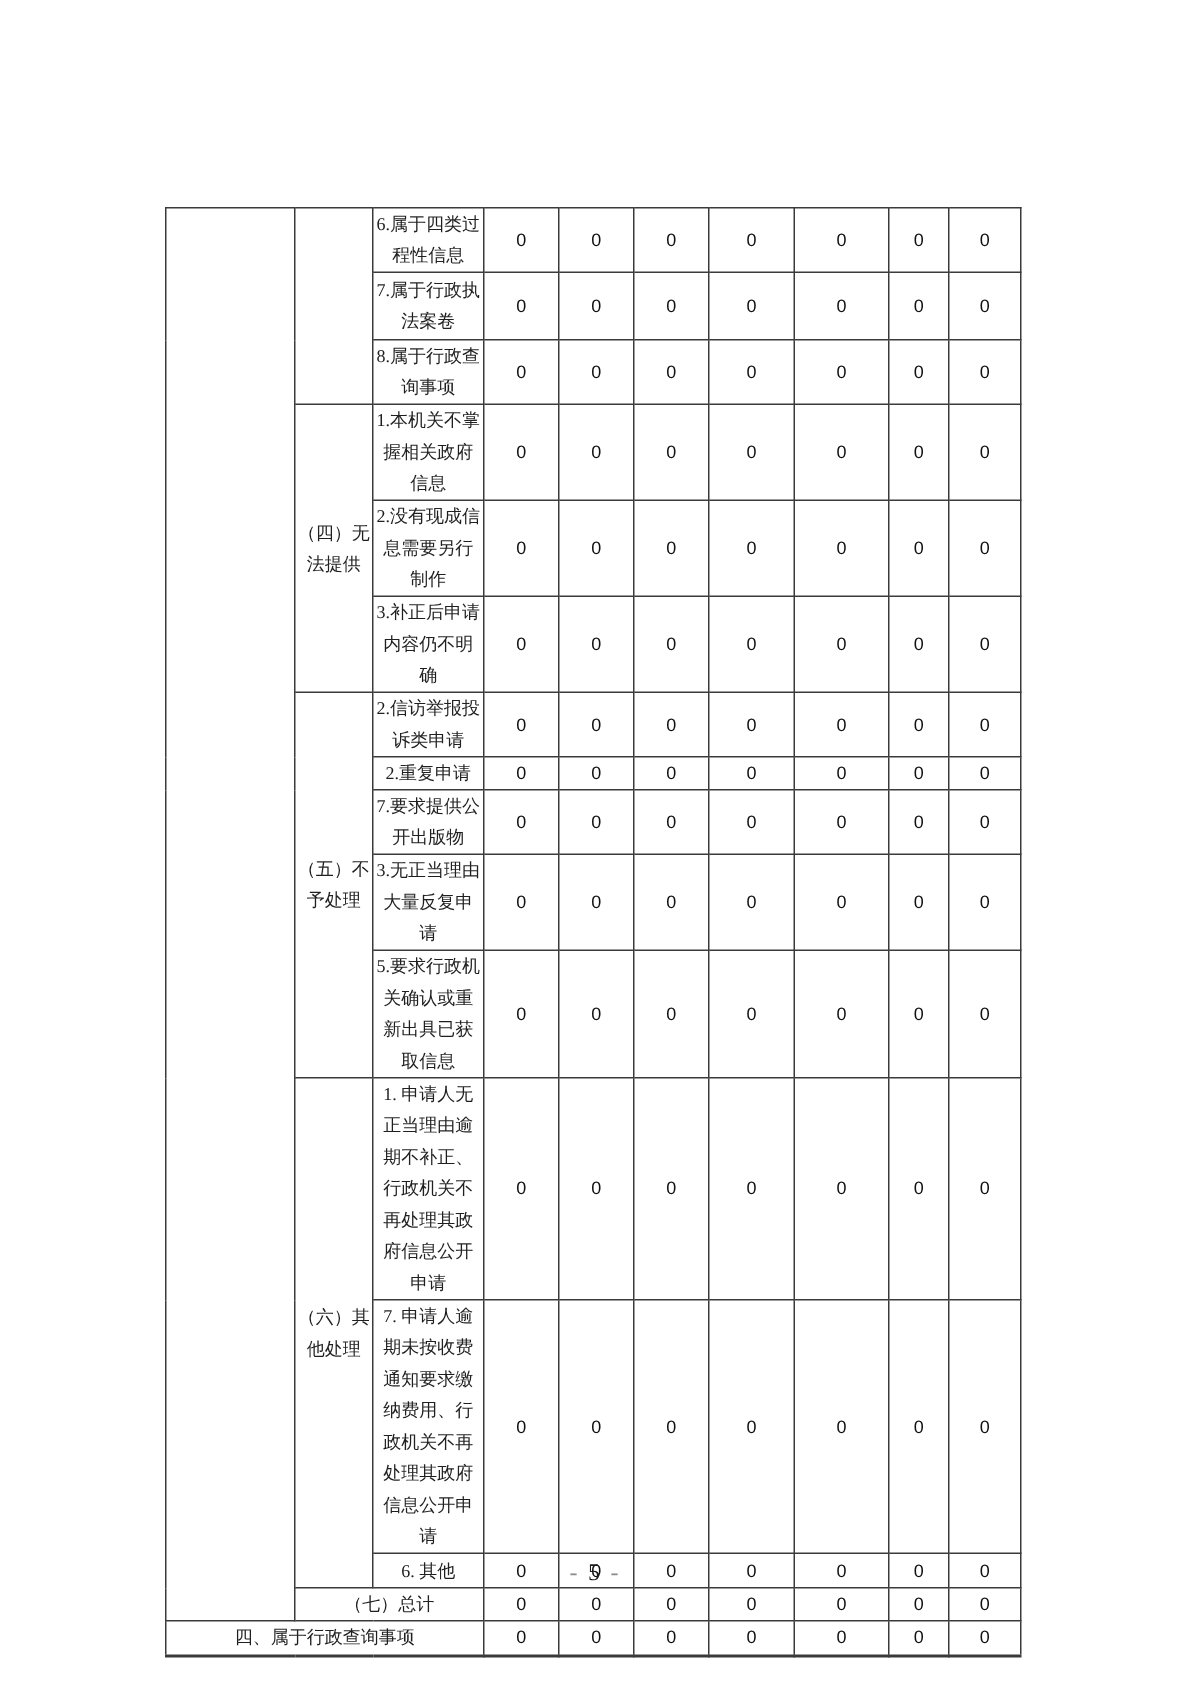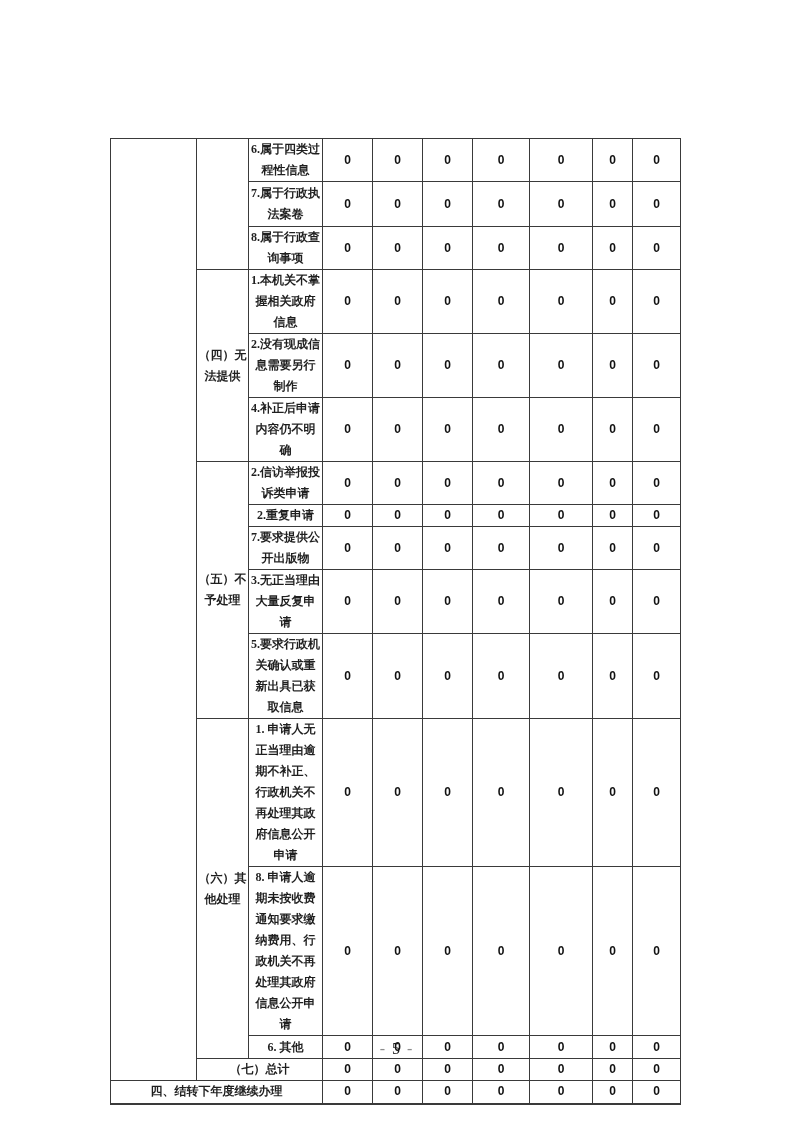--- a/index.html
+++ b/index.html
@@ -13,21 +13,21 @@
   }
   .sheet{position:absolute;inset:0;background:#ffffff;}
 
   table.report{
     position:absolute;
     left:110px;top:138px;
     width:571px;
     border-collapse:collapse;
     table-layout:fixed;
   }
-  table.report{border:1px solid #3a3a3a;border-bottom-width:2px;font-weight:bold;}
+  table.report{border:1px solid #3a3a3a;border-bottom-width:2px;}
   table.report td{
     border:1px solid #3a3a3a;
     padding:0 1px;
     text-align:center;
     vertical-align:middle;
     font-size:12px;
     line-height:21px;
     word-break:break-all;
   }
   td.lead{background:#ffffff;}
@@ -138,21 +138,21 @@
           <td class="item">2.没有现成信息需要另行制作</td>
           <td class="value">0</td>
           <td class="value">0</td>
           <td class="value">0</td>
           <td class="value">0</td>
           <td class="value">0</td>
           <td class="value">0</td>
           <td class="value">0</td>
         </tr>
         <tr>
-          <td class="item">4.补正后申请内容仍不明确</td>
+          <td class="item">3.补正后申请内容仍不明确</td>
           <td class="value">0</td>
           <td class="value">0</td>
           <td class="value">0</td>
           <td class="value">0</td>
           <td class="value">0</td>
           <td class="value">0</td>
           <td class="value">0</td>
         </tr>
         <tr>
           <td class="group" rowspan="5">（五）不予处理</td>
@@ -210,21 +210,21 @@
           <td class="item">1. 申请人无正当理由逾期不补正、行政机关不再处理其政府信息公开申请</td>
           <td class="value">0</td>
           <td class="value">0</td>
           <td class="value">0</td>
           <td class="value">0</td>
           <td class="value">0</td>
           <td class="value">0</td>
           <td class="value">0</td>
         </tr>
         <tr>
-          <td class="item">8. 申请人逾期未按收费通知要求缴纳费用、行政机关不再处理其政府信息公开申请</td>
+          <td class="item">7. 申请人逾期未按收费通知要求缴纳费用、行政机关不再处理其政府信息公开申请</td>
           <td class="value">0</td>
           <td class="value">0</td>
           <td class="value">0</td>
           <td class="value">0</td>
           <td class="value">0</td>
           <td class="value">0</td>
           <td class="value">0</td>
         </tr>
         <tr>
           <td class="item">6. 其他</td>
@@ -240,21 +240,21 @@
           <td class="item wide-label" colspan="2">（七）总计</td>
           <td class="value">0</td>
           <td class="value">0</td>
           <td class="value">0</td>
           <td class="value">0</td>
           <td class="value">0</td>
           <td class="value">0</td>
           <td class="value">0</td>
         </tr>
         <tr>
-          <td class="item wide-label" colspan="3">四、结转下年度继续办理</td>
+          <td class="item wide-label" colspan="3">四、属于行政查询事项</td>
           <td class="value">0</td>
           <td class="value">0</td>
           <td class="value">0</td>
           <td class="value">0</td>
           <td class="value">0</td>
           <td class="value">0</td>
           <td class="value">0</td>
         </tr>
       </tbody>
   </table>

